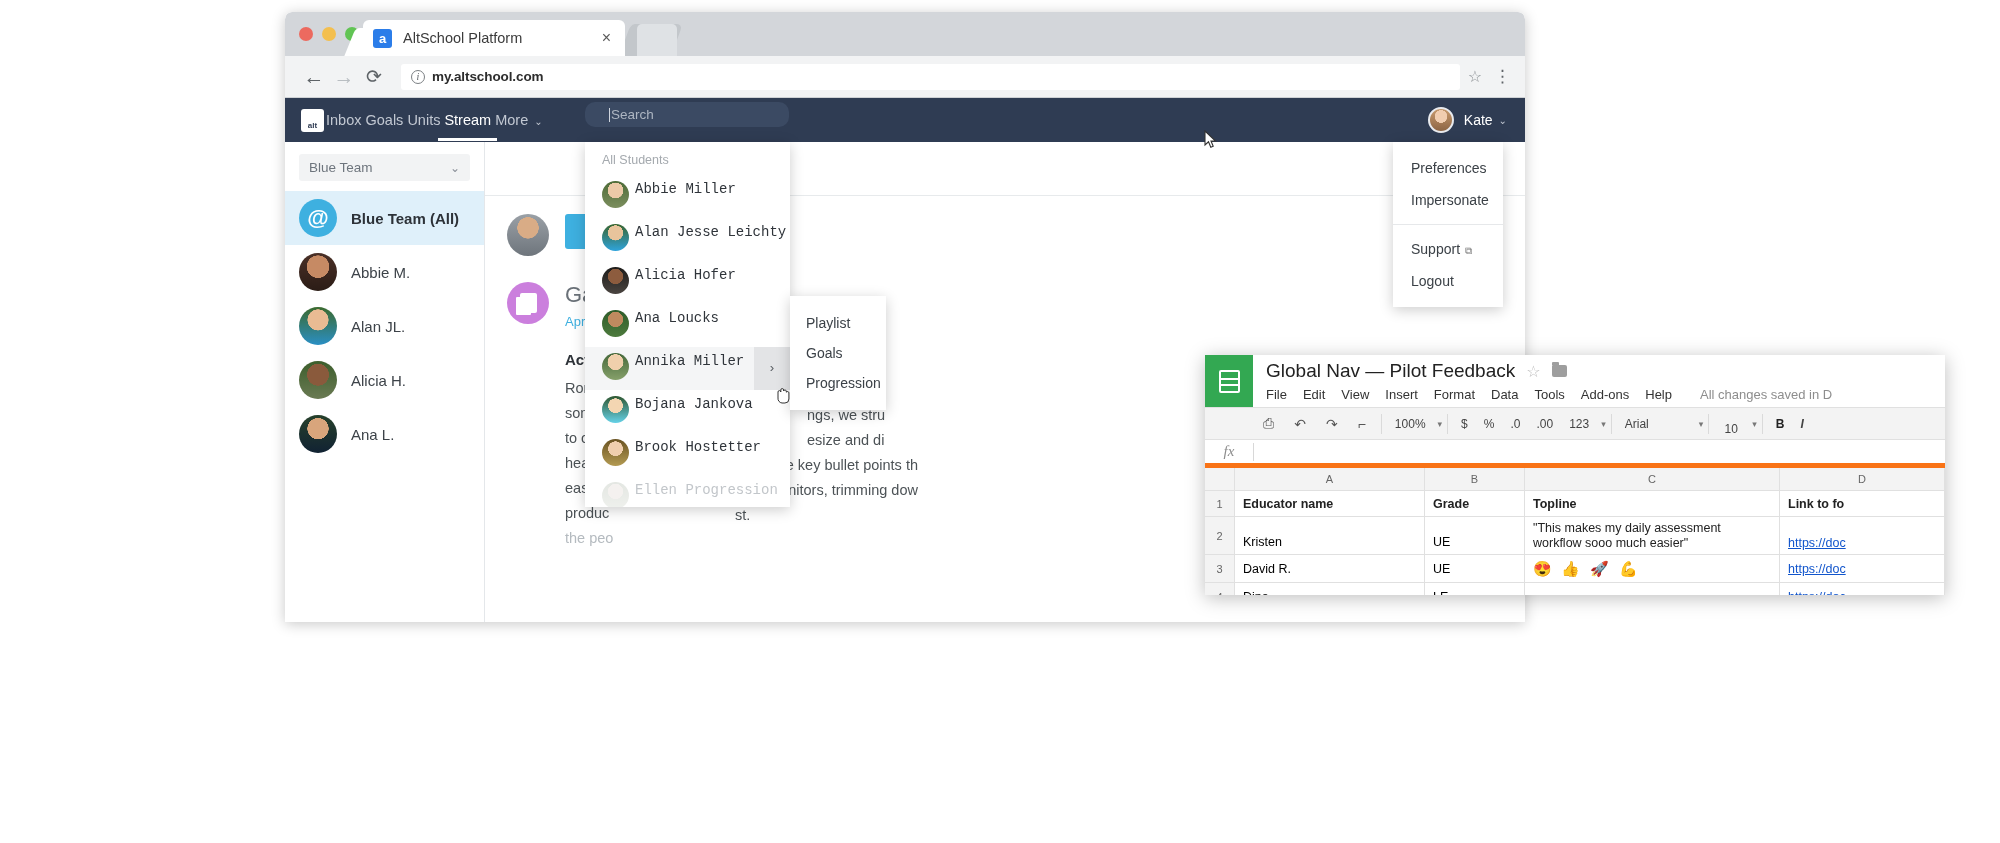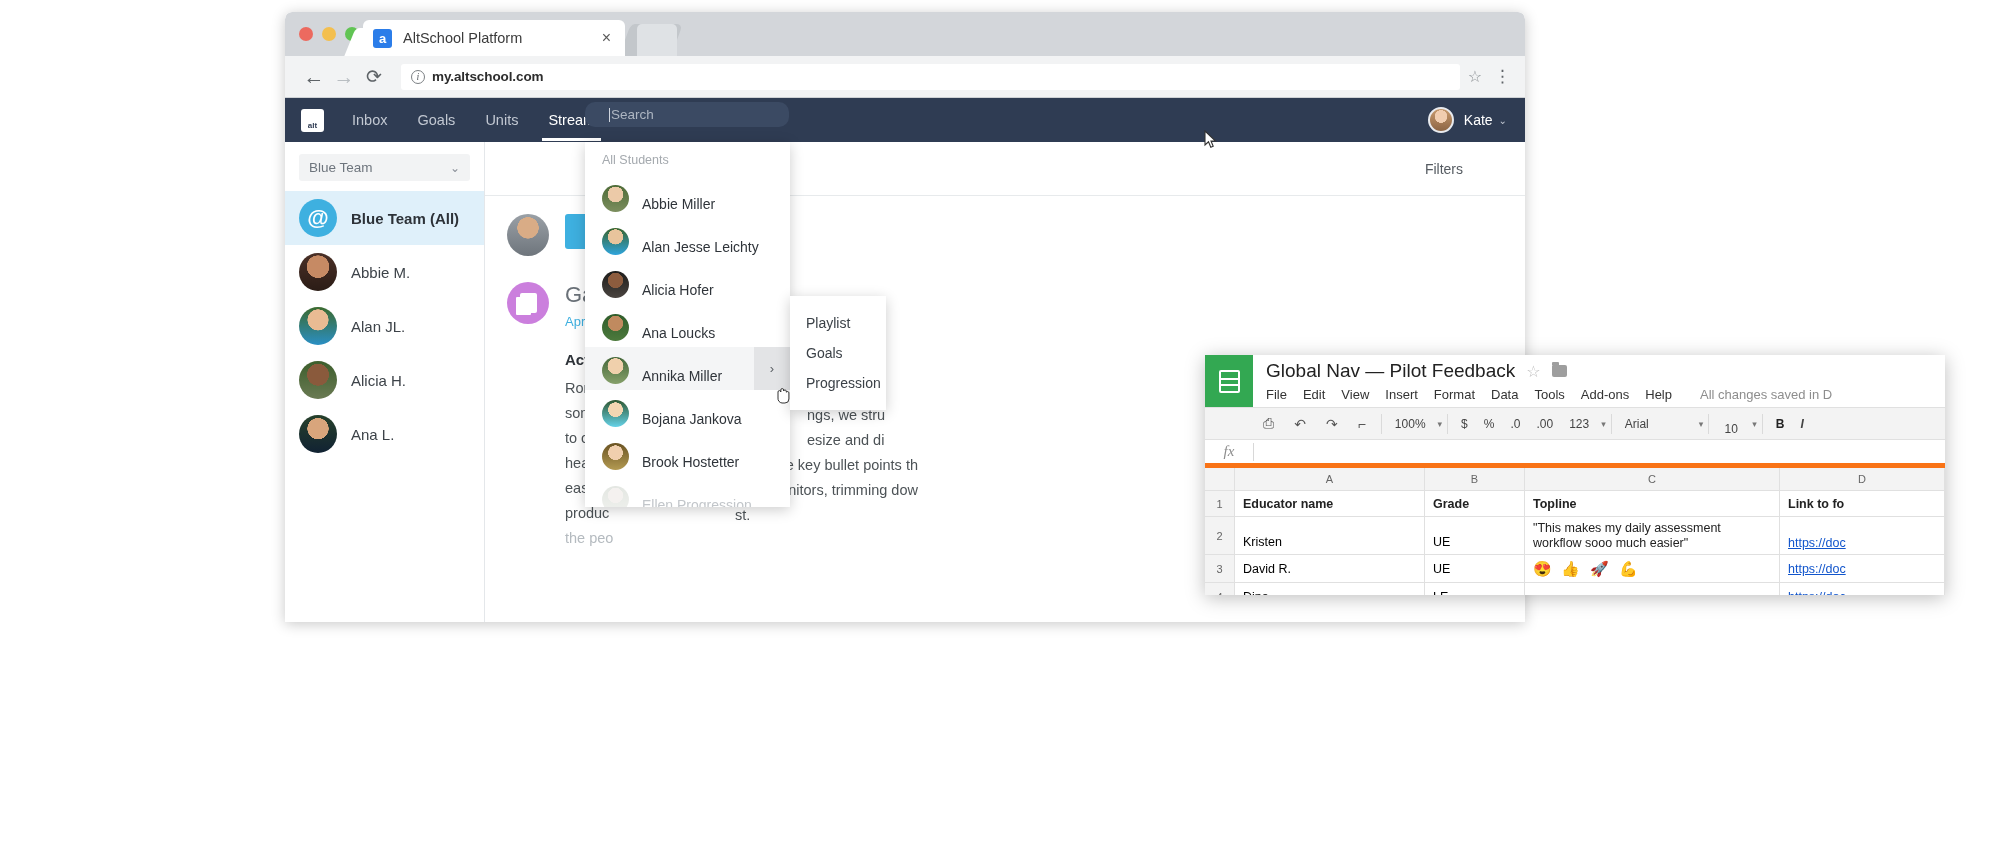--- a/index.html
+++ b/index.html
@@ -87,21 +87,21 @@
   .appnav {
     height: 44px; background:#2f3c53; display:flex; align-items:center;
     padding-left: 16px; position:relative;
   }
   .logo {
     width:23px;height:23px;background:#fff;border-radius:3px;
     display:flex;align-items:flex-end;justify-content:center;
     font-size:8px;font-weight:bold;color:#2f3c53; padding-bottom:2px; flex:none;
   }
   .navlink{
-    color:#c2c8d2; font-size:14.5px; margin-left:26px; position:relative;
+    color:#c2c8d2; font-size:14.5px; position:relative;
     padding: 12px 2px; white-space:nowrap;
   }
   .navlink.active{ color:#fff; }
   .navlink.active:after{
     content:''; position:absolute; left:-4px; right:-4px; bottom:-1px; height:3px; background:#fff;
   }
   .caret{ font-size:10px; margin-left:6px; color:#c2c8d2; }
 
   .searchwrap{ position:absolute; left:300px; top:4px; width:204px; }
   .searchbox{
@@ -178,22 +178,22 @@
   .pbody .fade{ color:#b4babf; }
 
   
   .dd-search{
     position:absolute; left:300px; top:44px; width:205px; background:#fff;
     box-shadow:0 3px 13px rgba(0,0,0,.2); padding:9px 0 2px; z-index:40;
     height: 365px; overflow:hidden;
   }
   .dd-label{ font-size:12.5px; color:#a4a9ae; padding:2px 0 8px 17px; }
   .dd-item{
-    display:flex; align-items:flex-end; gap:13px; padding:6px 0 6px 17px;
-    font-size:14px; color:#2f343a; height:43px; position:relative;
+    display:flex; align-items:flex-start; gap:6px; padding:6px 0 6px 17px;
+    font-size:14px; color:#2f343a; height:43px; position:relative;font-family:Liberation Mono, monospace;
   }
   .dd-item.hl{ background:#f4f5f6; }
   .dd-item .arrow{
     position:absolute; right:0; top:0; bottom:0; width:36px; background:#e3e4e6;
     display:flex; align-items:center; justify-content:center; font-size:13px; color:#5c6166;
   }
   .dd-item.faded{ color:#c2c6ca; }
   .dd-item.faded .dav{ opacity:.38; }
   .dav{ width:27px;height:27px;border-radius:50%; flex:none; }
   .d1{background: radial-gradient(circle at 50% 35%, #eccaa8 0 35%, transparent 36%), linear-gradient(#4d6b37,#7c8e5e);}
@@ -435,20 +435,29 @@
           <span>Ellen Progression</span>
         </div>
       </div>
 
       <div class="dd-sub">
         <div class="sub-item">Playlist</div>
         <div class="sub-item">Goals</div>
         <div class="sub-item">Progression</div>
       </div>
 
+      <div class="dd-user">
+        <div class="u-item">Preferences</div>
+        <div class="u-item">Impersonate</div>
+        <div class="u-div"></div>
+        <div class="u-item">
+          <span>Support</span><span class="extlink">⧉</span>
+        </div>
+        <div class="u-item">Logout</div>
+      </div>
 
       <svg class="cursor" style="left:918px; top:32px;" viewBox="0 0 16 20">
         <path d="M2 1 L2 15 L5.5 11.8 L7.8 17.2 L10.2 16.2 L8 11 L12.5 11 Z" fill="#fff" stroke="#333" stroke-width="1.1"></path>
       </svg>
       <svg class="cursor" style="left:490px; top:288px;" viewBox="0 0 16 20">
         <path d="M3 12 L3 6 a1.4 1.4 0 0 1 2.8 0 L5.8 4 a1.4 1.4 0 0 1 2.8 0 L8.6 5 a1.4 1.4 0 0 1 2.7 0 L11.3 6.2 a1.4 1.4 0 0 1 2.6 .6 L13.9 13 a4 4 0 0 1 -4 4 L7 17 a4.5 4.5 0 0 1 -4 -5 Z" fill="#fff" stroke="#333" stroke-width="1"></path>
       </svg>
     </div>
   </div>
 

